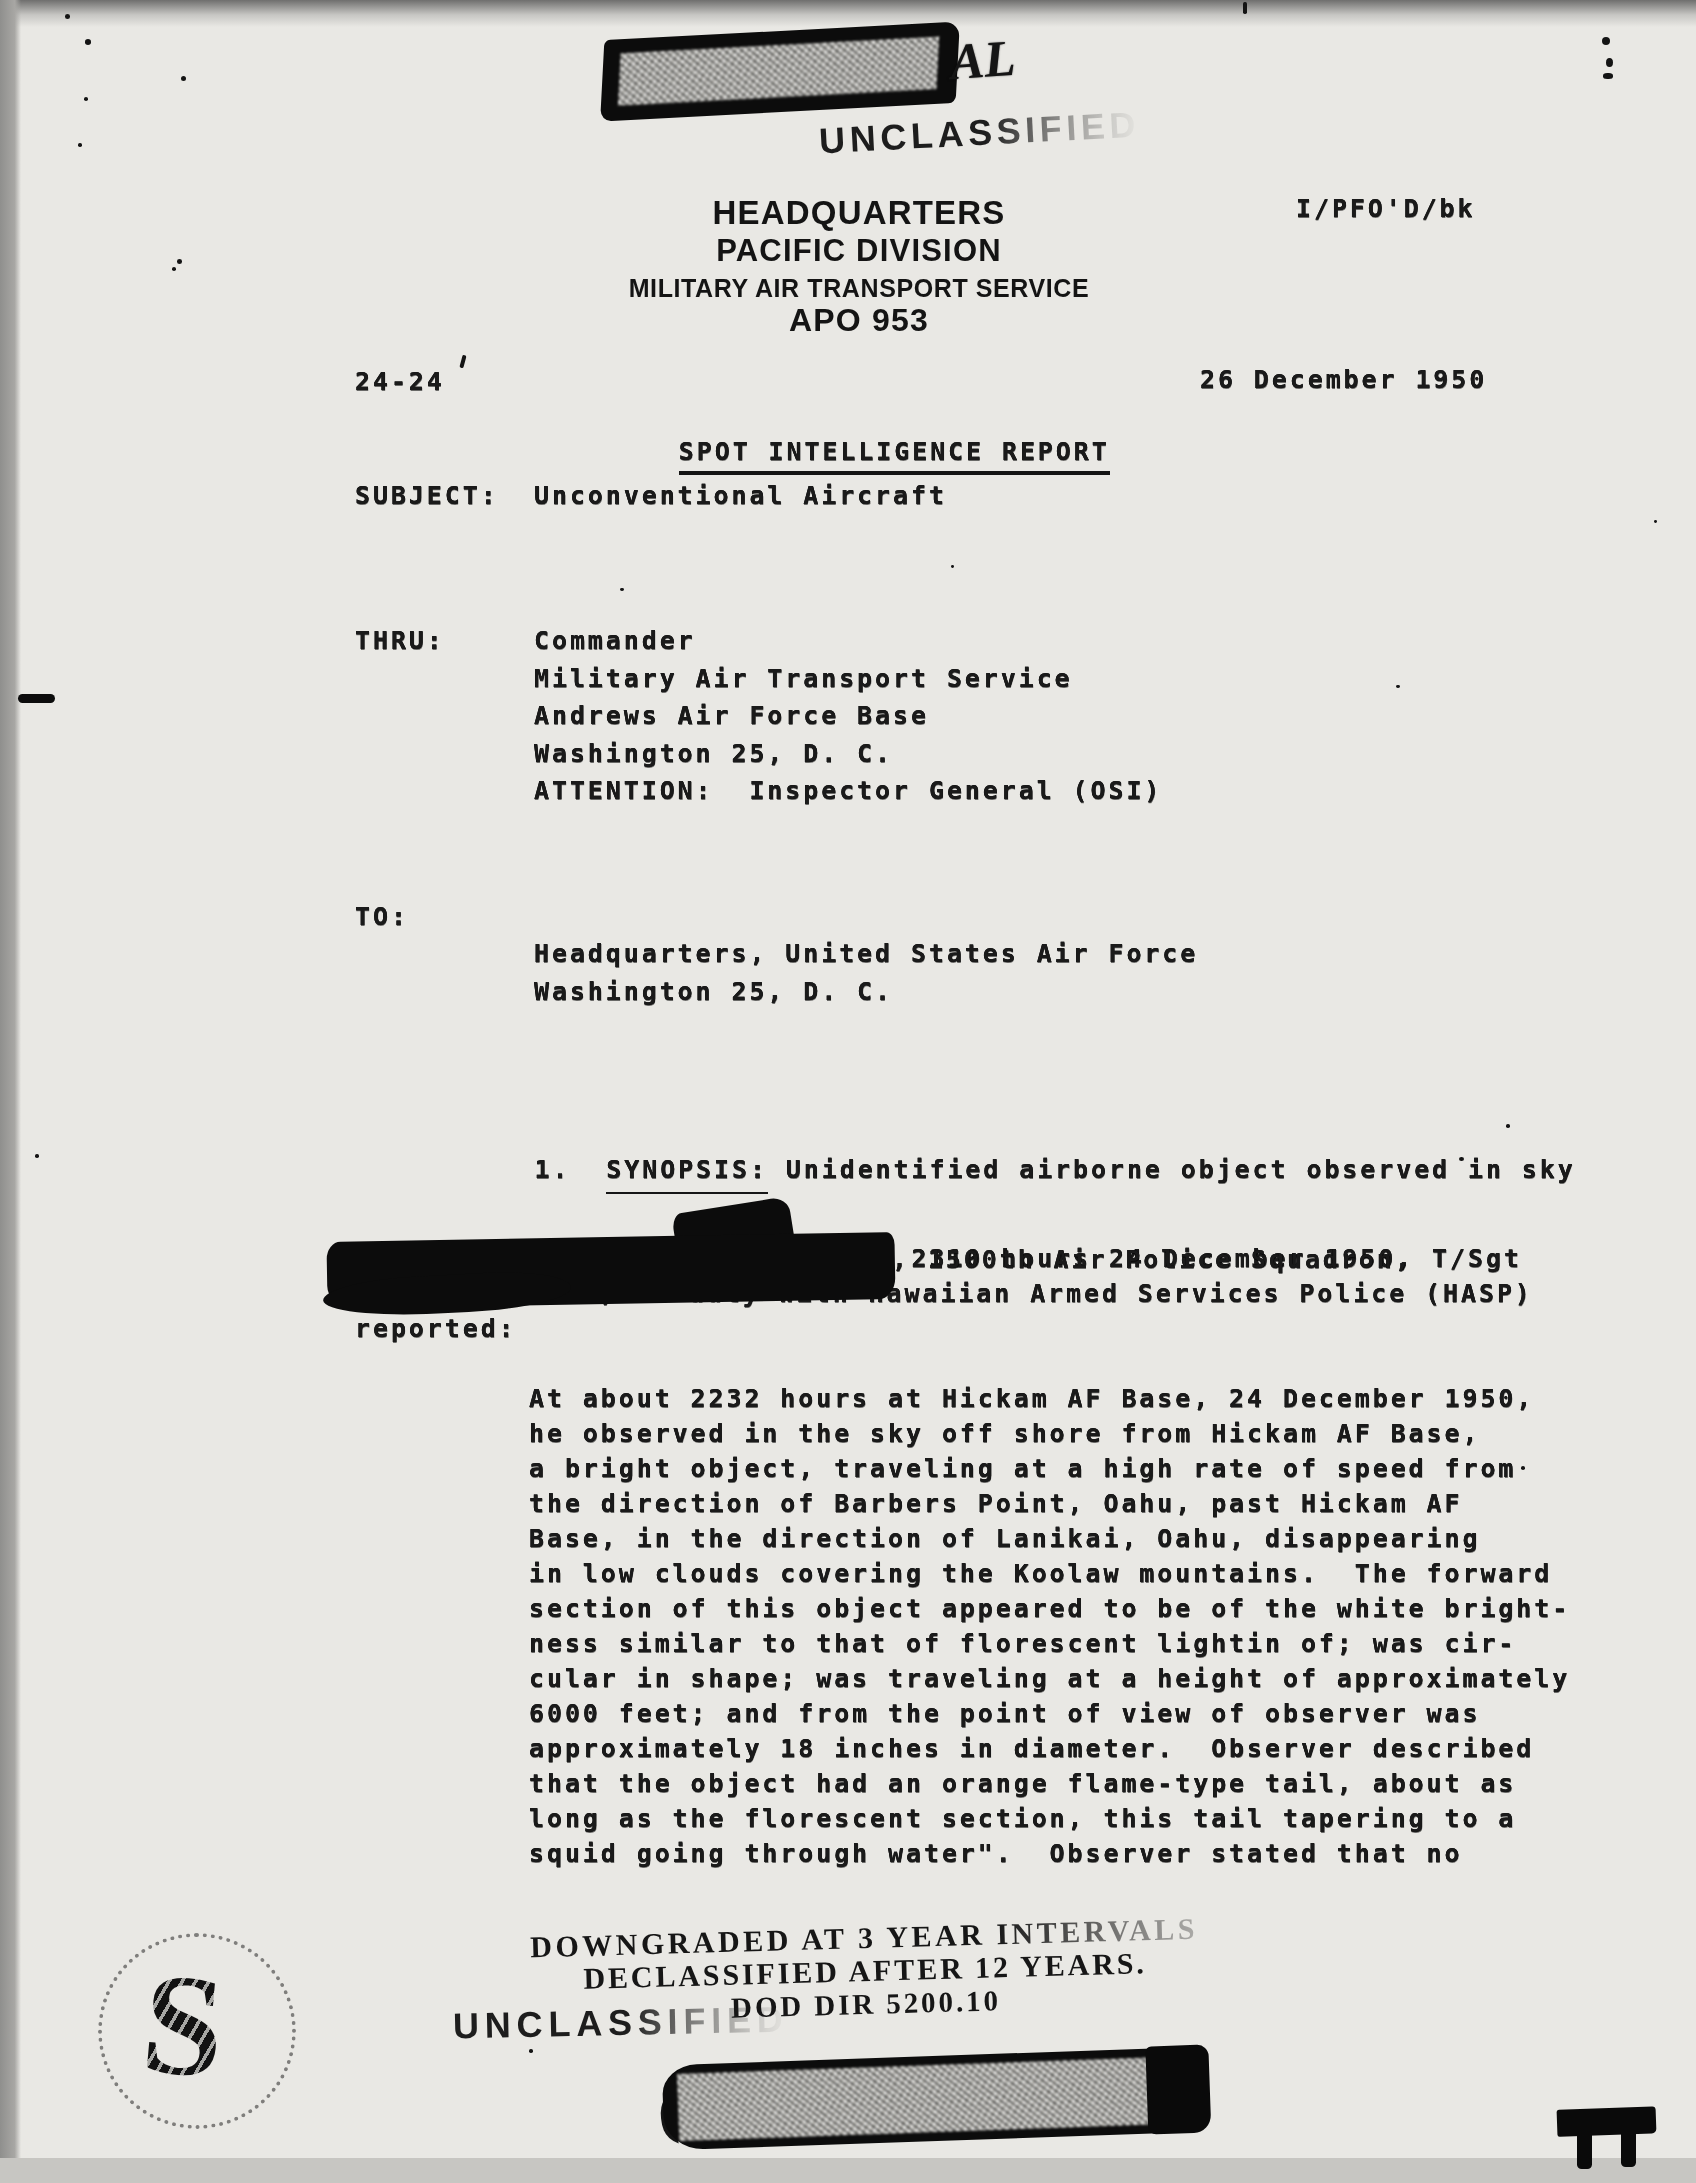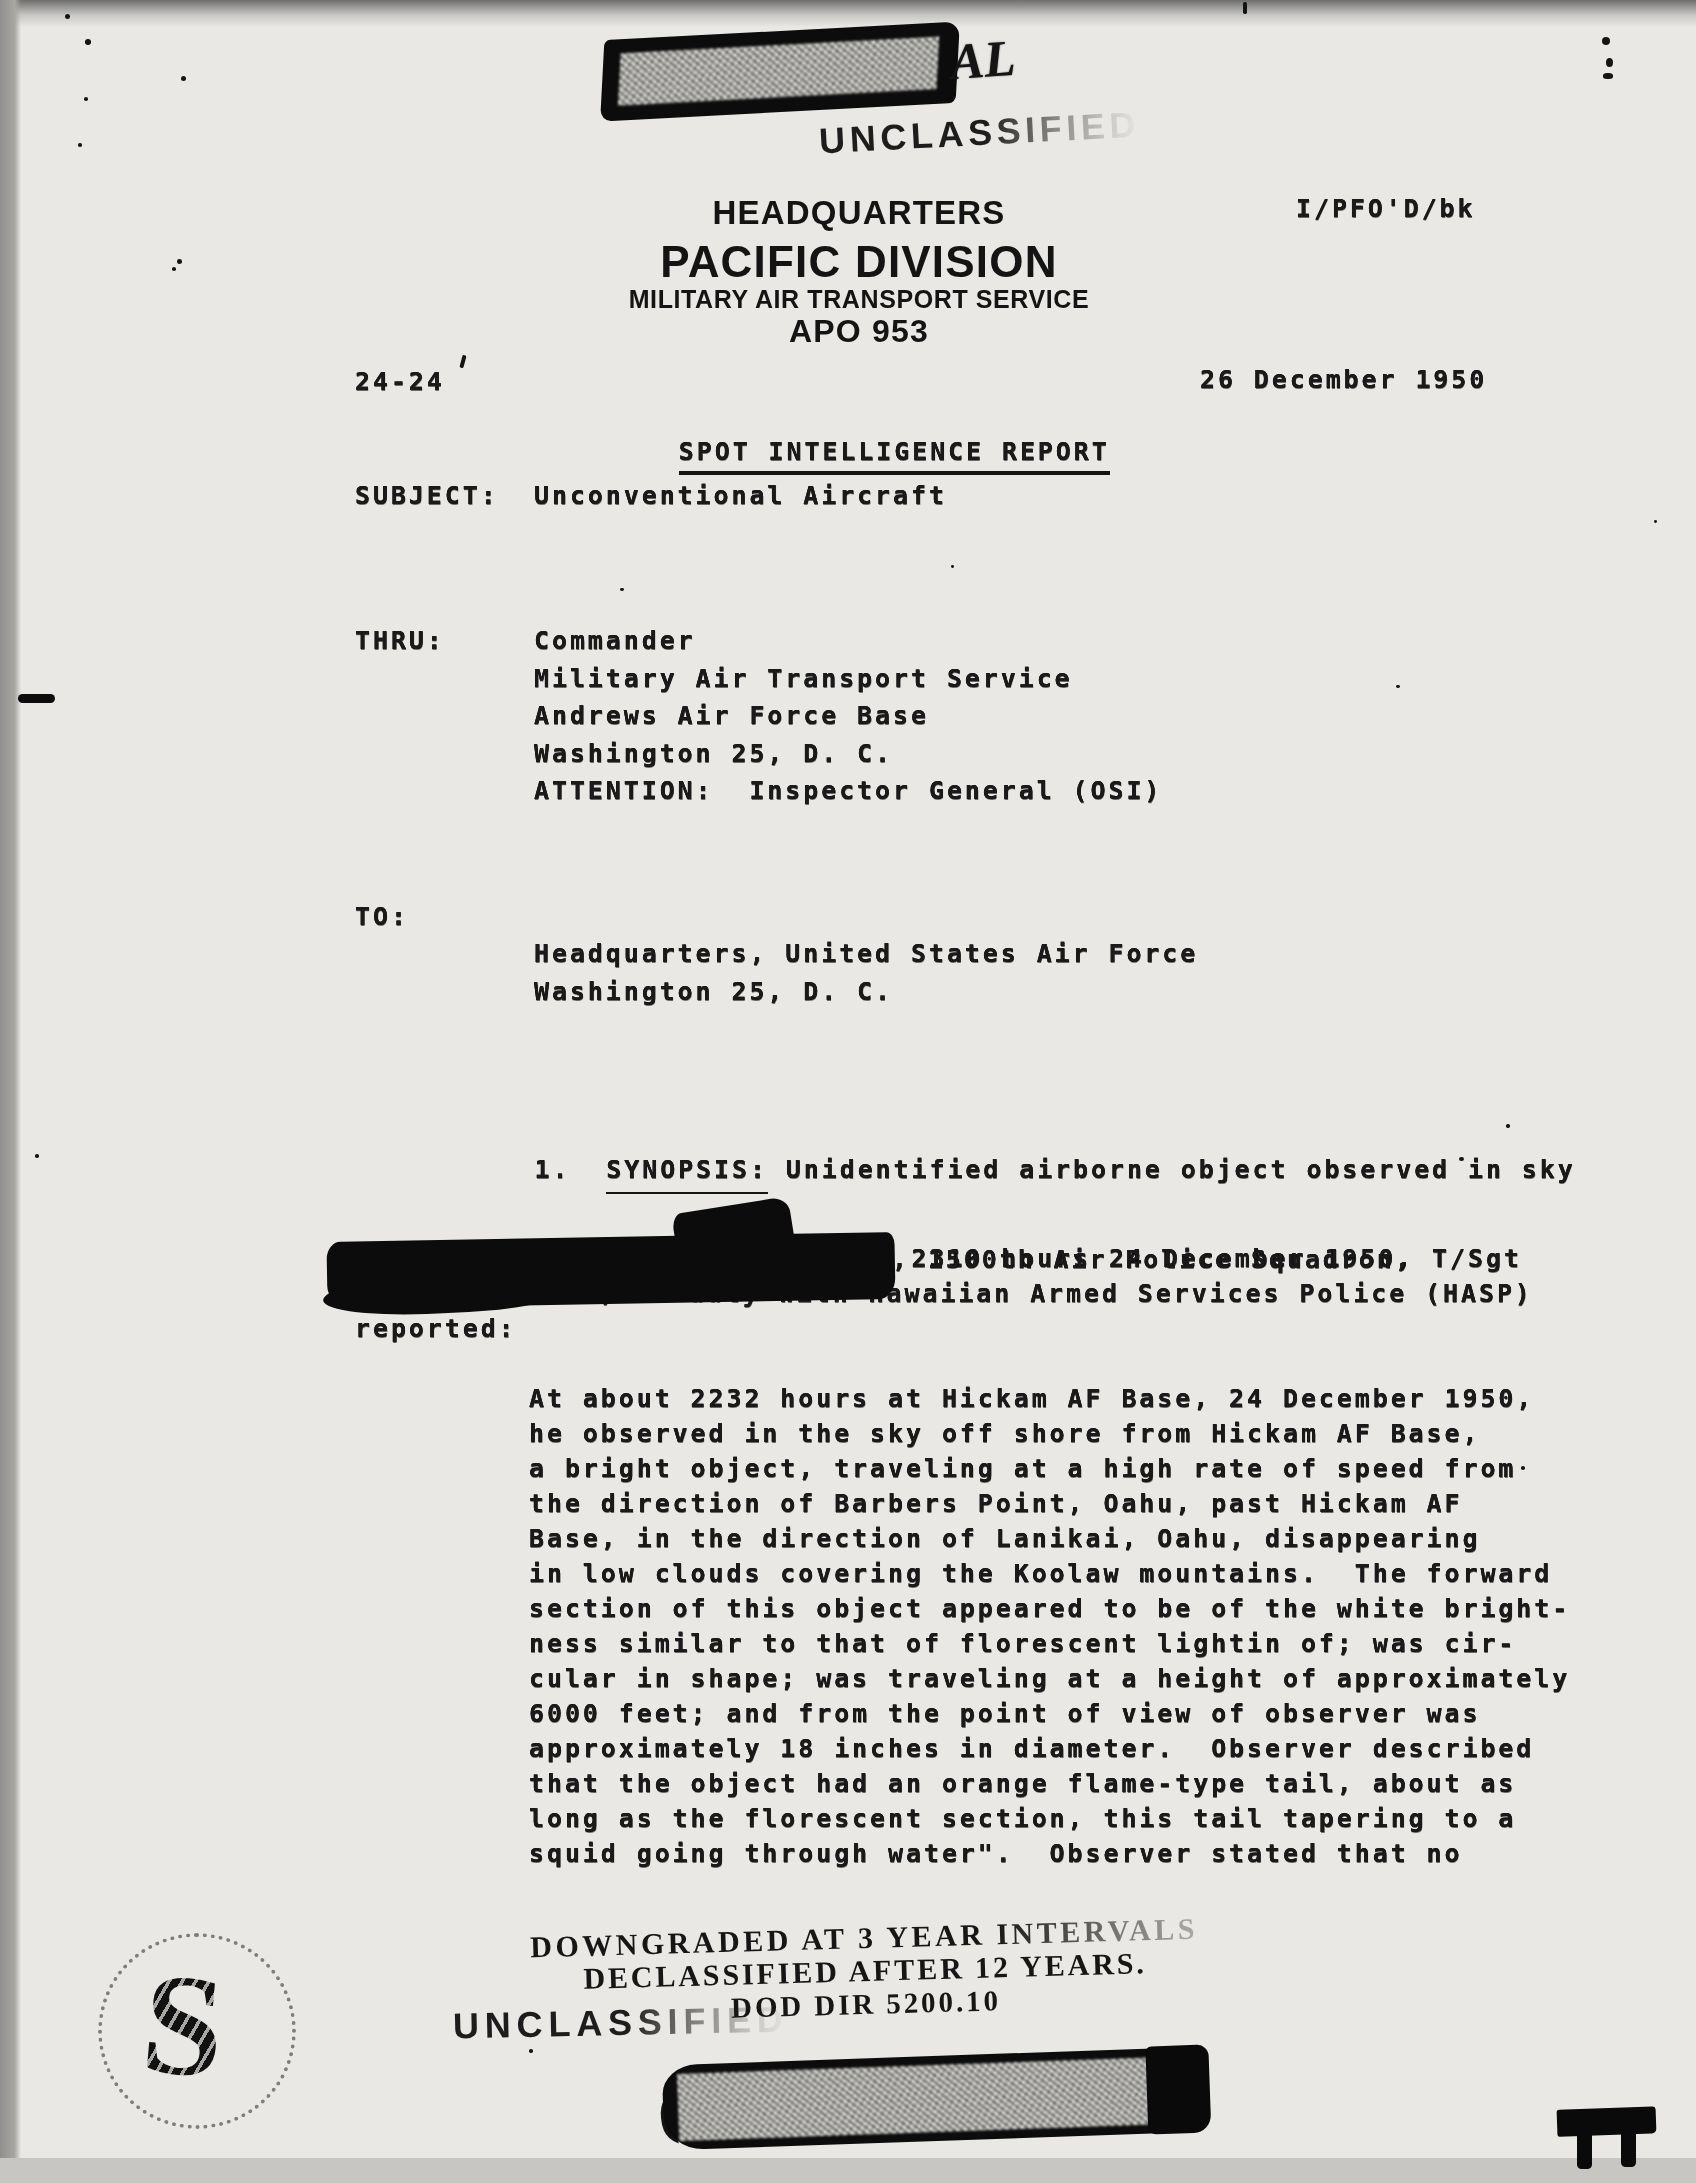--- a/index.html
+++ b/index.html
@@ -15,21 +15,21 @@
   .stamp{position:absolute;font-family:"Liberation Sans",sans-serif;font-weight:700;color:#1d1d1d}
   .sserif{position:absolute;font-family:"Liberation Serif",serif;font-weight:700;color:#151515}
   .fade-r{-webkit-mask-image:linear-gradient(97deg,#000 52%,rgba(0,0,0,.5) 72%,rgba(0,0,0,.14) 90%,rgba(0,0,0,0));
           mask-image:linear-gradient(97deg,#000 52%,rgba(0,0,0,.5) 72%,rgba(0,0,0,.14) 90%,rgba(0,0,0,0))}
   .fade-soft{-webkit-mask-image:linear-gradient(95deg,#000 68%,rgba(0,0,0,.55) 85%,rgba(0,0,0,.2));
              mask-image:linear-gradient(95deg,#000 68%,rgba(0,0,0,.55) 85%,rgba(0,0,0,.2))}
   
   #letterhead{position:absolute;left:542px;top:195px;width:634px;text-align:center;
               font-family:"Liberation Sans",sans-serif;font-weight:700;color:#141414}
   .lh1{font-size:33px;letter-spacing:1.2px;line-height:35px}
-  .lh2{font-size:44px;letter-spacing:1.2px;line-height:35px;margin-top:14px}
+  .lh2{font-size:31px;letter-spacing:1.2px;line-height:35px;margin-top:3px}
   .lh3{font-size:25px;letter-spacing:0.6px;line-height:29px;margin-top:5.8px}
   .lh4{font-size:32px;letter-spacing:1.2px;line-height:26.5px;margin-top:4.6px}
   
   .blob{position:absolute;background:#0c0c0c}
   .core{position:absolute;background:#b6b5b0;filter:blur(1.2px);
         background-image:repeating-linear-gradient(40deg,rgba(0,0,0,.55) 0 1.7px,transparent 1.7px 5.2px),
                          repeating-linear-gradient(-55deg,rgba(255,255,255,.65) 0 2.3px,transparent 2.3px 5.8px)}
   .speck{position:absolute;background:#141414;border-radius:50%}
   
   #band-top{position:absolute;left:0;top:0;width:100%;height:26.5px;

